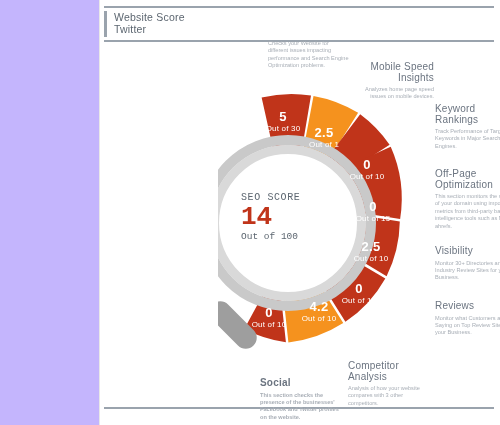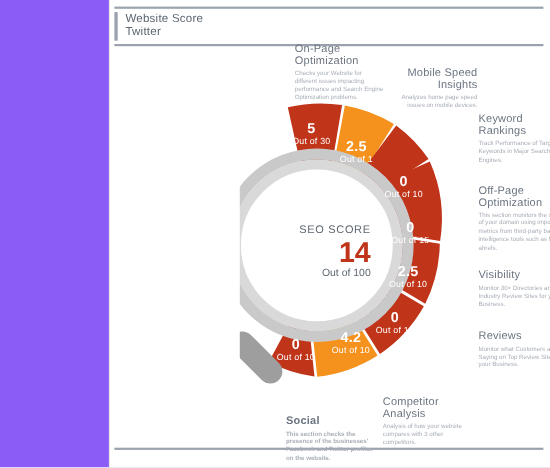--- a/index.html
+++ b/index.html
@@ -2,21 +2,21 @@
 <html><head>
 <meta charset="utf-8">
 <style>
   html,body{margin:0;padding:0;}
   body{
     width:500px;height:425px;
     background:#ffffff;
     font-family:"Liberation Sans", sans-serif;
     overflow:hidden;
   }
-  #app{position:relative;width:500px;height:425px;background:#8b5cf6;}
+  #app{position:relative;width:500px;height:425px;background:#c4b5fd;}
 
   
   .sheet{
     position:absolute;left:100px;top:0;width:400px;height:425px;
     background:#ffffff;
     box-shadow:0 0 0 1px #e8e8e8;
   }
 
   
   .doc-header{
@@ -49,22 +49,23 @@
   
   .seg-label{
     position:absolute;color:#ffffff;text-align:center;
     line-height:1;pointer-events:none;
   }
   .seg-num{font-size:13px;font-weight:bold;letter-spacing:.3px;}
   .seg-out{font-size:8px;margin-top:2px;letter-spacing:.2px;}
 
   
   .center-score{
-    position:absolute;left:141px;top:204px;width:96px;text-align:right;
+    position:absolute;left:141px;top:192px;width:96px;text-align:left;
     color:#4a5560;
+    font-family:Liberation Mono, monospace;
   }
   .cs-title{font-size:10px;letter-spacing:.6px;color:#5c6670;}
   .cs-value{font-size:26px;font-weight:bold;color:#c0341a;line-height:26px;margin-top:1px;}
   .cs-out{font-size:9.5px;color:#5c6670;margin-top:1px;}
 
   
   .callout{position:absolute;width:88px;}
   .co-title{
     color:#6b7480;font-size:10px;line-height:10.5px;letter-spacing:.2px;
     margin-bottom:3px;
@@ -164,21 +165,20 @@
       </div>
     </div>
 
     <div class="center-score">
       <div class="cs-title">SEO SCORE</div>
       <div class="cs-value">14</div>
       <div class="cs-out">Out of 100</div>
     </div>
 
     <div class="callout c-onpage">
-      <div class="co-title">On-Page Optimization</div>
       <div class="co-body">Checks your Website for different issues impacting performance and Search Engine Optimization problems.</div>
     </div>
 
     <div class="callout c-mobile">
       <div class="co-title">Mobile Speed Insights</div>
       <div class="co-body">Analyzes home page speed issues on mobile devices.</div>
     </div>
 
     <div class="callout c-keyword">
       <div class="co-title">Keyword Rankings</div>

